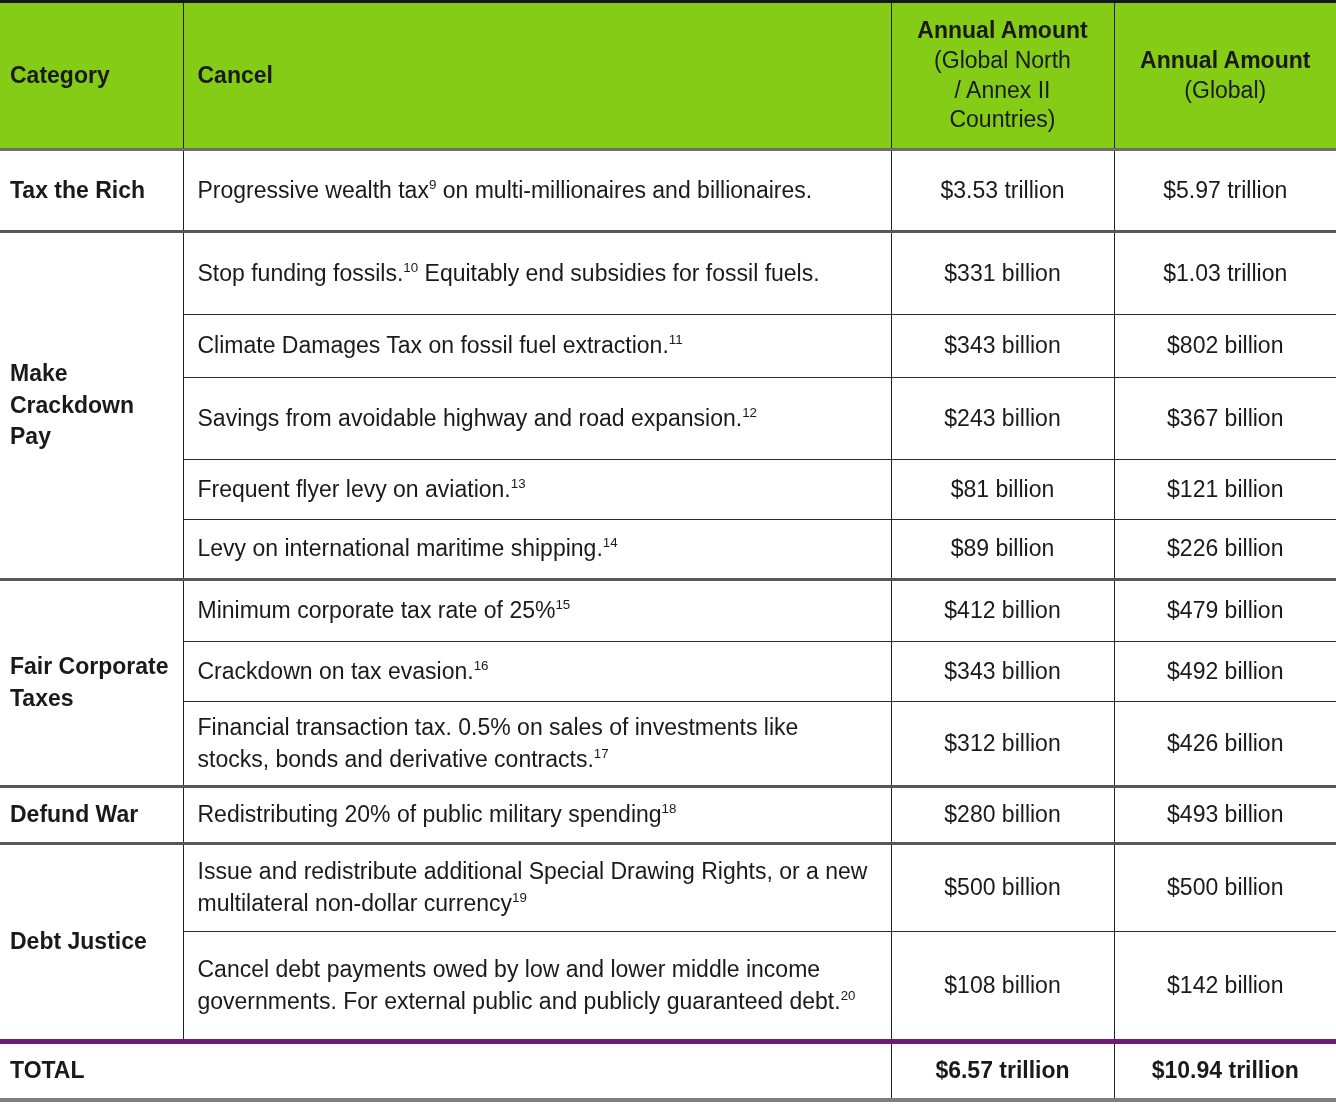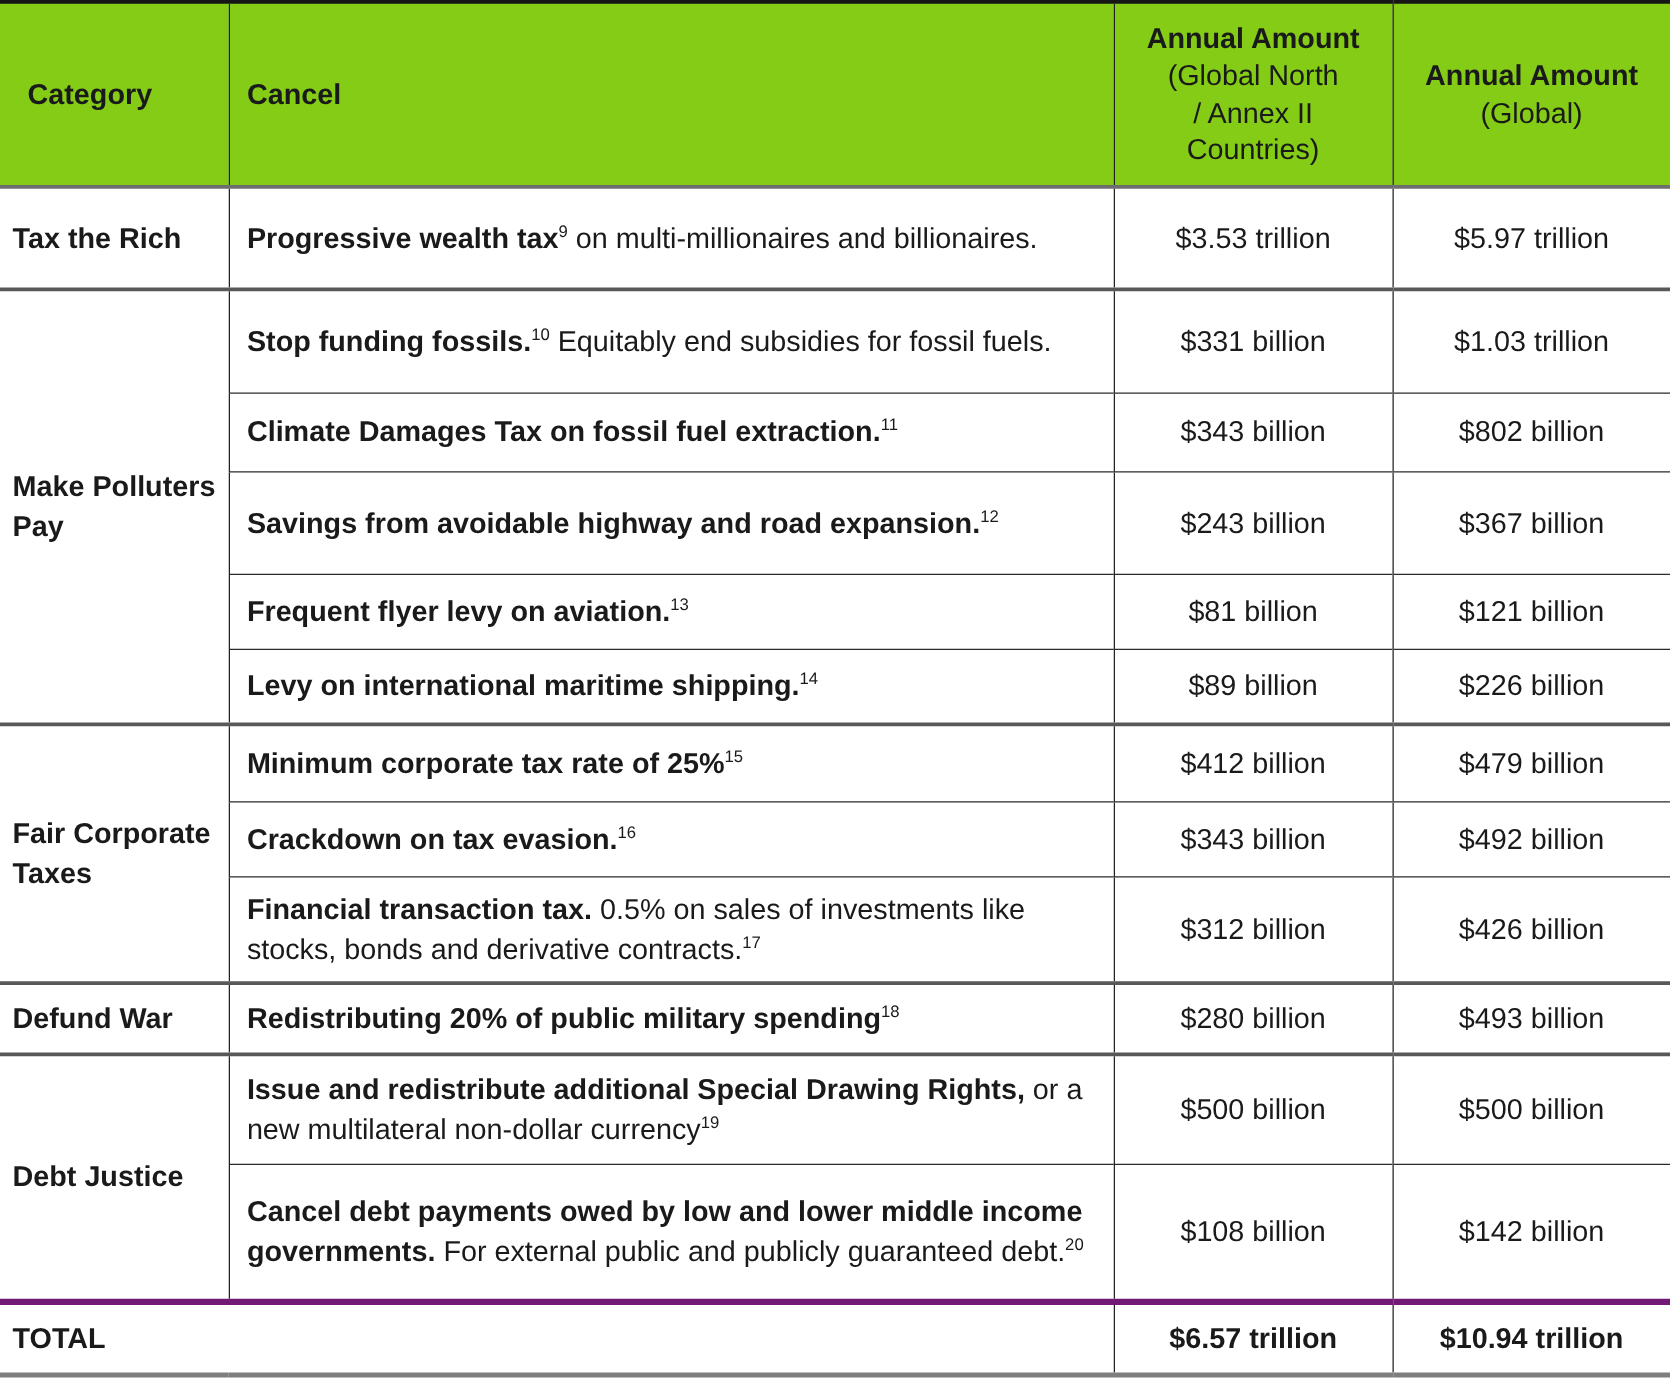--- a/index.html
+++ b/index.html
@@ -23,21 +23,21 @@
   thead th {
     background: #84cc16;
     border-top: 3px solid #161616;
     border-bottom: 3px solid #6e6e6e;
     font-size: 23px;
     line-height: 1.3;
     font-weight: 700;
     vertical-align: middle;
     padding: 10px 10px;
   }
-  th.h-cat { text-align: left; padding-left: 22px; }
+  th.h-cat { text-align: left; padding-left: 10px; }
   th.h-measure { text-align: left; border-left: 1.5px solid #222; padding-left: 14px; }
   th.h-amt { text-align: center; border-left: 1.5px solid #222; padding: 10px 6px; }
   .amt-sub {
     display: block;
     font-weight: 400;
     white-space: pre-line;
   }
   
   tbody td {
     font-size: 23px;
@@ -52,21 +52,21 @@
   td.measure {
     border-left: 1.5px solid #222;
     padding: 8px 16px 8px 14px;
     text-align: left;
   }
   td.amt {
     border-left: 1.5px solid #222;
     text-align: center;
     padding: 8px 4px;
   }
-  .b { font-weight: 700; margin-top: 40px; }
+  .b { font-weight: 400; margin-top: 40px; }
   sup {
     font-size: 0.58em;
     font-weight: 400;
     line-height: 0;
     vertical-align: super;
   }
   
   tr.group-top > td { border-top: 3px solid #585858; }
   tr.thin-top  > td { border-top: 1.5px solid #2b2b2b; }
   
@@ -122,21 +122,21 @@
   <tbody>
 
     <tr class="r0">
       <td class="cat">Tax the Rich</td>
       <td class="measure"><span class="b">Progressive wealth tax</span><sup>9</sup><span> on multi-millionaires and billionaires.</span></td>
       <td class="amt">$3.53 trillion</td>
       <td class="amt">$5.97 trillion</td>
     </tr>
 
     <tr class="r1 group-top">
-      <td class="cat" rowspan="5">Make Polluters Pay</td>
+      <td class="cat" rowspan="5">Make Crackdown Pay</td>
       <td class="measure"><span class="b">Stop funding fossils.</span><sup>10</sup><span> Equitably end subsidies for fossil fuels.</span></td>
       <td class="amt">$331 billion</td>
       <td class="amt">$1.03 trillion</td>
     </tr>
     <tr class="r2 thin-top">
       <td class="measure"><span class="b">Climate Damages Tax on fossil fuel extraction.</span><sup>11</sup></td>
       <td class="amt">$343 billion</td>
       <td class="amt">$802 billion</td>
     </tr>
     <tr class="r3 thin-top">

